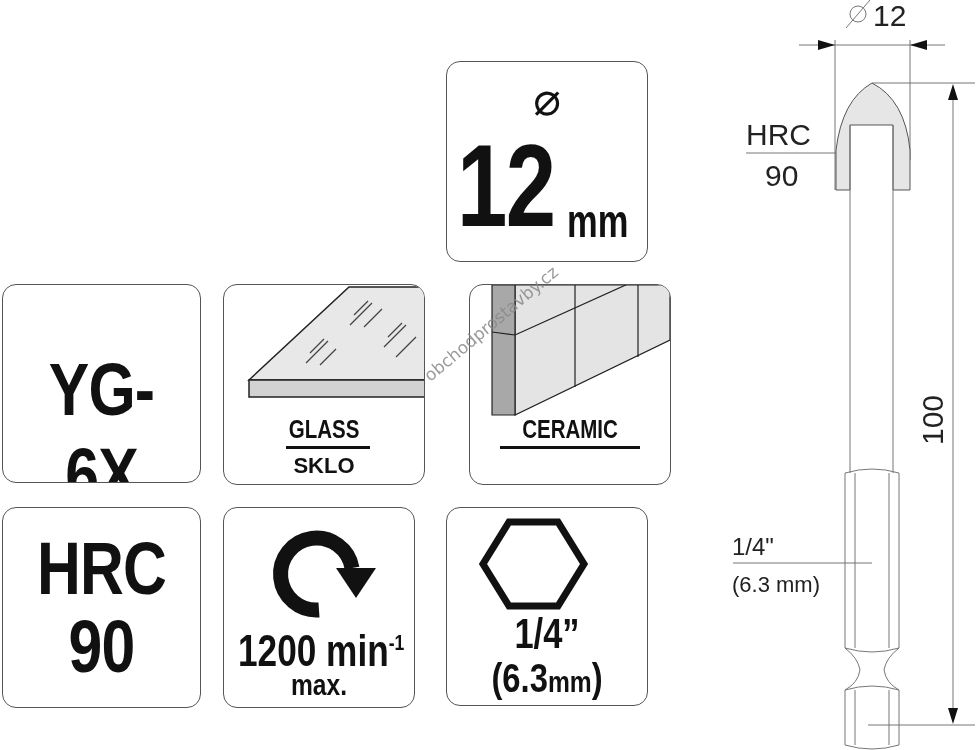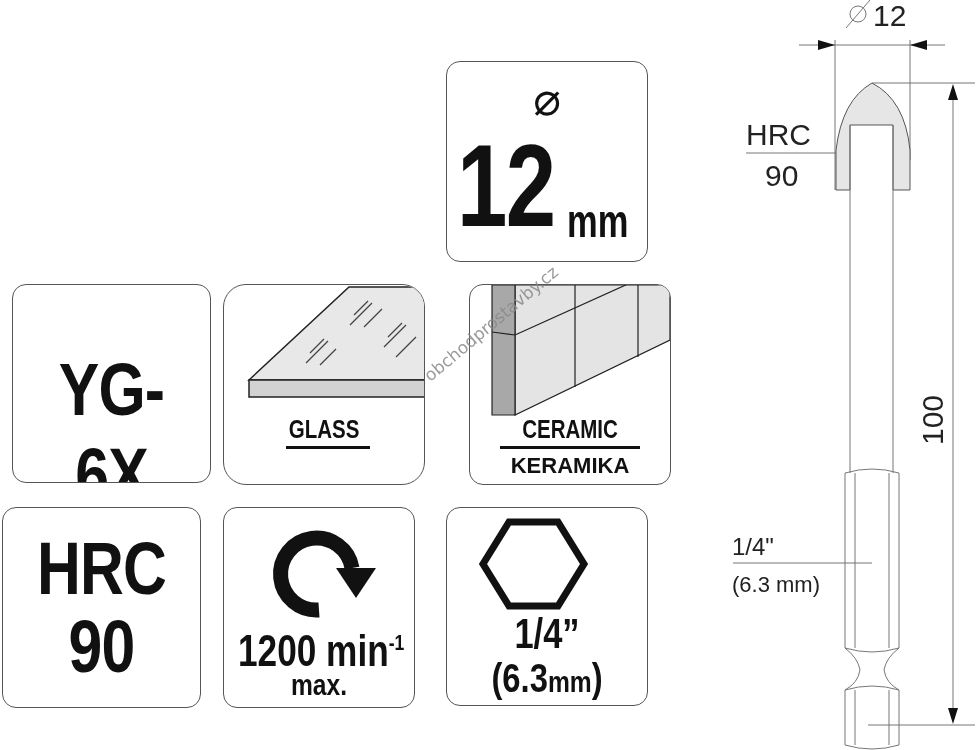--- a/index.html
+++ b/index.html
@@ -22,58 +22,58 @@
 </style>
 </head>
 <body>
 
 <div class="tile" style="left:446px; top:61px; width:202px; height:201px;">
   <div style="position:absolute; left:0; right:0; top:12px; text-align:center; font-size:46px; line-height:50px;">⌀</div>
   <div style="position:absolute; left:10px; top:64px; font-size:116px; font-weight:bold; line-height:120px; transform:scaleX(0.78); transform-origin:left; letter-spacing:-2px;">12</div>
   <div style="position:absolute; left:120px; top:132px; font-size:46px; font-weight:bold; transform:scaleX(0.75); transform-origin:left;">mm</div>
 </div>
 
-<div class="tile" style="left:12px; top:284px;">
+<div class="tile" style="left:2px; top:284px;">
   <div class="big" style="top:62px; font-size:74px;">YG-6X</div>
 </div>
 
-<div class="tile" style="left:223px; top:284px; width:202px; height:201px;border-radius:23px;">
+<div class="tile" style="left:223px; top:284px; width:202px; height:201px;">
   <svg width="202" height="201">
     <polygon points="25,95 125,2 202,2 202,95" fill="#e8e8e8" stroke="#222" stroke-width="1.5"></polygon>
     <rect x="25" y="95" width="180" height="17" fill="#d2d2d2" stroke="#222" stroke-width="1.5"></rect>
     <g stroke="#444" stroke-width="1.2">
       <line x1="126" y1="40" x2="148" y2="18"></line>
         <line x1="130" y1="30" x2="144" y2="16"></line>
         <line x1="140" y1="42" x2="158" y2="24"></line>
       <line x1="82" y1="78" x2="104" y2="56"></line>
         <line x1="86" y1="68" x2="100" y2="54"></line>
         <line x1="96" y1="80" x2="112" y2="64"></line>
       <line x1="160" y1="62" x2="182" y2="40"></line>
         <line x1="164" y1="52" x2="178" y2="38"></line>
         <line x1="172" y1="72" x2="192" y2="52"></line>
     </g>
   </svg>
   <div class="cap1" style="top:130px;">GLASS</div>
   <div class="rule" style="left:62px; width:84px; top:161px;"></div>
+  <div class="cap2" style="top:168px;">SKLO</div>
 </div>
 
 <div class="tile" style="left:446px; top:284px; width:202px; height:201px;margin-left:23px;">
   <svg width="202" height="201">
     <polygon points="45,0 200,0 200,55 45,130" fill="#e4e4e4" stroke="#222" stroke-width="1.2"></polygon>
     <polygon points="22,0 45,0 45,130 22,130" fill="#a8a8a8" stroke="#222" stroke-width="1.2"></polygon>
     <g stroke="#222" stroke-width="1.2">
       <line x1="22" y1="47" x2="45" y2="50"></line>
       <line x1="45" y1="50" x2="200" y2="-20"></line>
       <line x1="105" y1="0" x2="105" y2="102"></line>
       <line x1="168" y1="0" x2="168" y2="72"></line>
     </g>
   </svg>
   <div class="cap1" style="top:130px;">CERAMIC</div>
   <div class="rule" style="left:30px; width:140px; top:161px;"></div>
-  <div class="cap2" style="top:168px;">KERAMIKA</div>
 </div>
 
 <div class="tile" style="left:2px; top:507px; height:201px;">
   <div class="big" style="top:18px; font-size:74px;">HRC</div>
   <div class="big" style="top:96px; font-size:74px;">90</div>
 </div>
 
 <div class="tile" style="left:223px; top:507px; width:192px; height:201px;">
   <svg width="202" height="201">
     <path d="M 95 102 A 36 36 0 1 1 128 60" fill="none" stroke="#111" stroke-width="15"></path>

